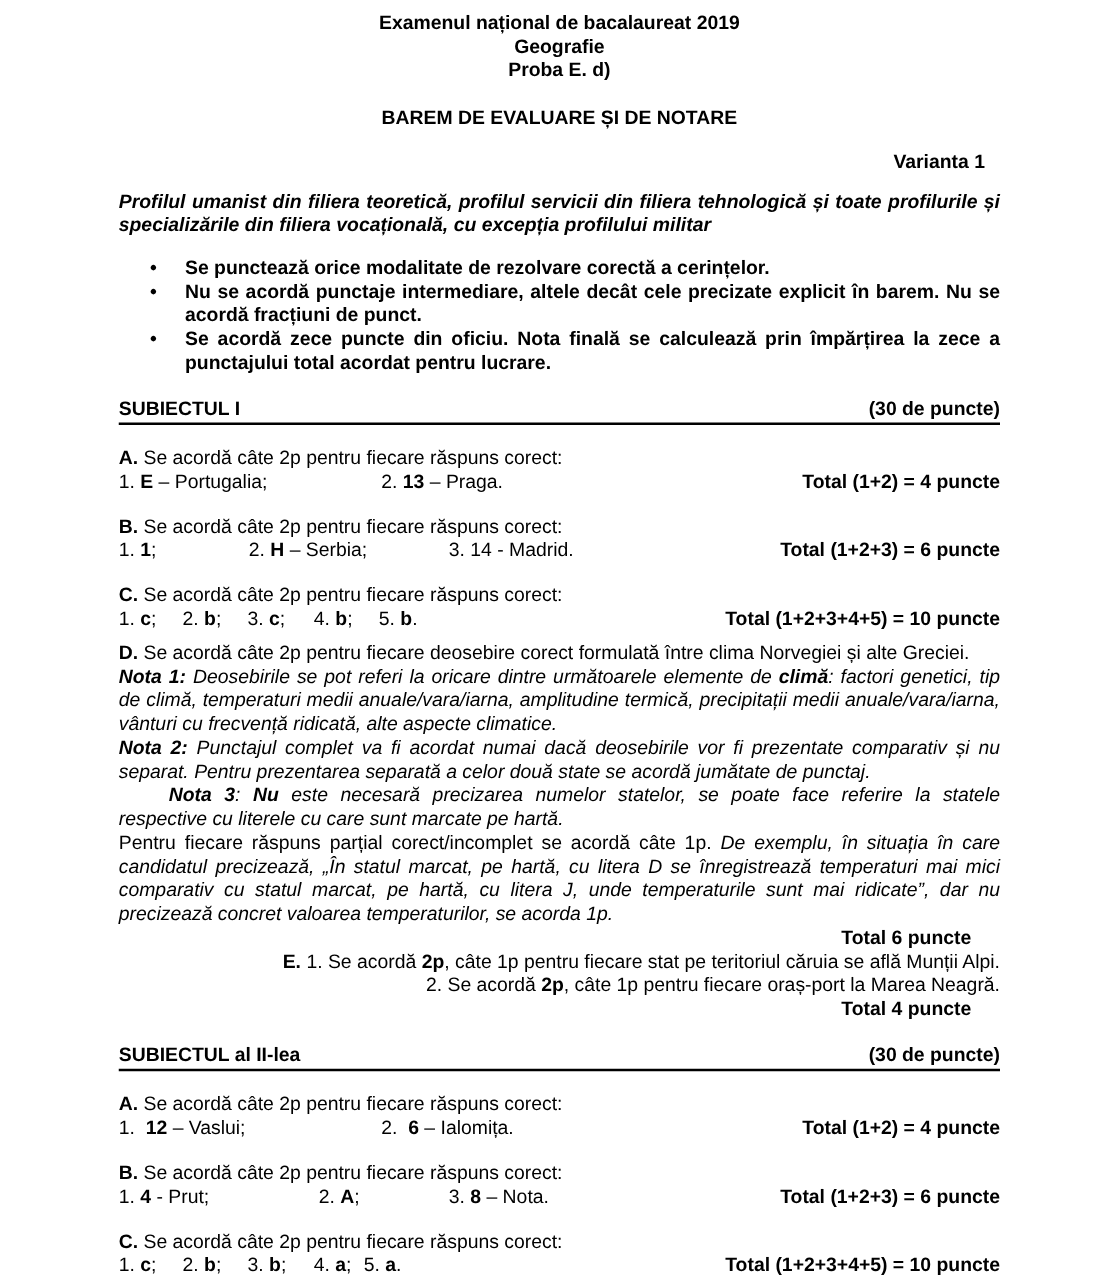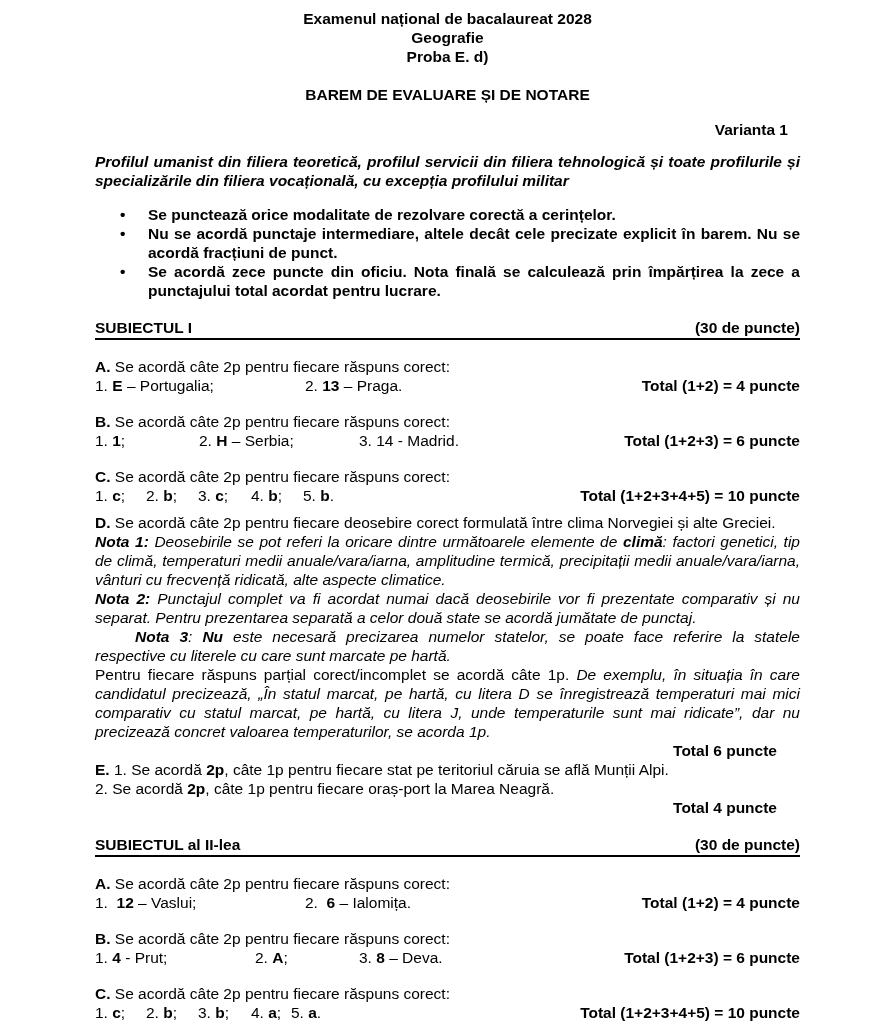--- a/index.html
+++ b/index.html
@@ -25,29 +25,29 @@
   }
   .mt18 { margin-top: 18px; }
   .block { margin-top: 17px; }
   .block.d-block { margin-top: 8px; }
   .block.e-block { margin-top: 0; }
   .answer-row { position: relative; height: 19px; }
   .answer-row .tab { position: absolute; top: 0; white-space: pre; }
   .answer-row .row-total { position: absolute; top: 0; right: 0; font-weight: bold; white-space: pre; }
   .just { text-align: justify; }
   .total-line { font-weight: bold; text-align: right; padding-right: 23px; }
-  p { margin: 0; }
+  p { margin: 0; text-align: right; }
 </style>
 </head>
 <body>
 
 <div class="page">
 
   <header>
-    <div class="center bold">Examenul național de bacalaureat 2028</div>
+    <div class="center bold">Examenul național de bacalaureat 2019</div>
     <div class="center bold">Geografie</div>
     <div class="center bold">Proba E. d)</div>
     <div class="center bold barem-title">BAREM DE EVALUARE ȘI DE NOTARE</div>
     <div class="variant">Varianta 1</div>
     <p class="profile-note">Profilul umanist din filiera teoretică, profilul servicii din filiera tehnologică și toate profilurile și specializările din filiera vocațională, cu excepția profilului militar</p>
   </header>
 
   <ul class="bullets">
     <li>
       <span class="marker">•</span>
@@ -129,21 +129,21 @@
         <span class="tab" style="left:210px"><span>2.  </span><span style="font-weight: bold;">6</span><span> – Ialomița.</span></span>
         <span class="row-total">Total (1+2) = 4 puncte</span>
       </div>
     </div>
 
     <div class="block">
       <div><span style="font-weight: bold;">B.</span><span> Se acordă câte 2p pentru fiecare răspuns corect:</span></div>
       <div class="answer-row">
         <span class="tab" style="left:0"><span>1. </span><span style="font-weight: bold;">4</span><span> - Prut;</span></span>
         <span class="tab" style="left:160px"><span>2. </span><span style="font-weight: bold;">A</span><span>;</span></span>
-        <span class="tab" style="left:264px"><span>3. </span><span style="font-weight: bold;">8</span><span> – Deva.</span></span>
+        <span class="tab" style="left:264px"><span>3. </span><span style="font-weight: bold;">8</span><span> – Nota.</span></span>
         <span class="row-total">Total (1+2+3) = 6 puncte</span>
       </div>
     </div>
 
     <div class="block">
       <div><span style="font-weight: bold;">C.</span><span> Se acordă câte 2p pentru fiecare răspuns corect:</span></div>
       <div class="answer-row">
         <span class="tab" style="left:0"><span>1. </span><span style="font-weight: bold;">c</span><span>;</span></span>
         <span class="tab" style="left:51px"><span>2. </span><span style="font-weight: bold;">b</span><span>;</span></span>
         <span class="tab" style="left:103px"><span>3. </span><span style="font-weight: bold;">b</span><span>;</span></span>

